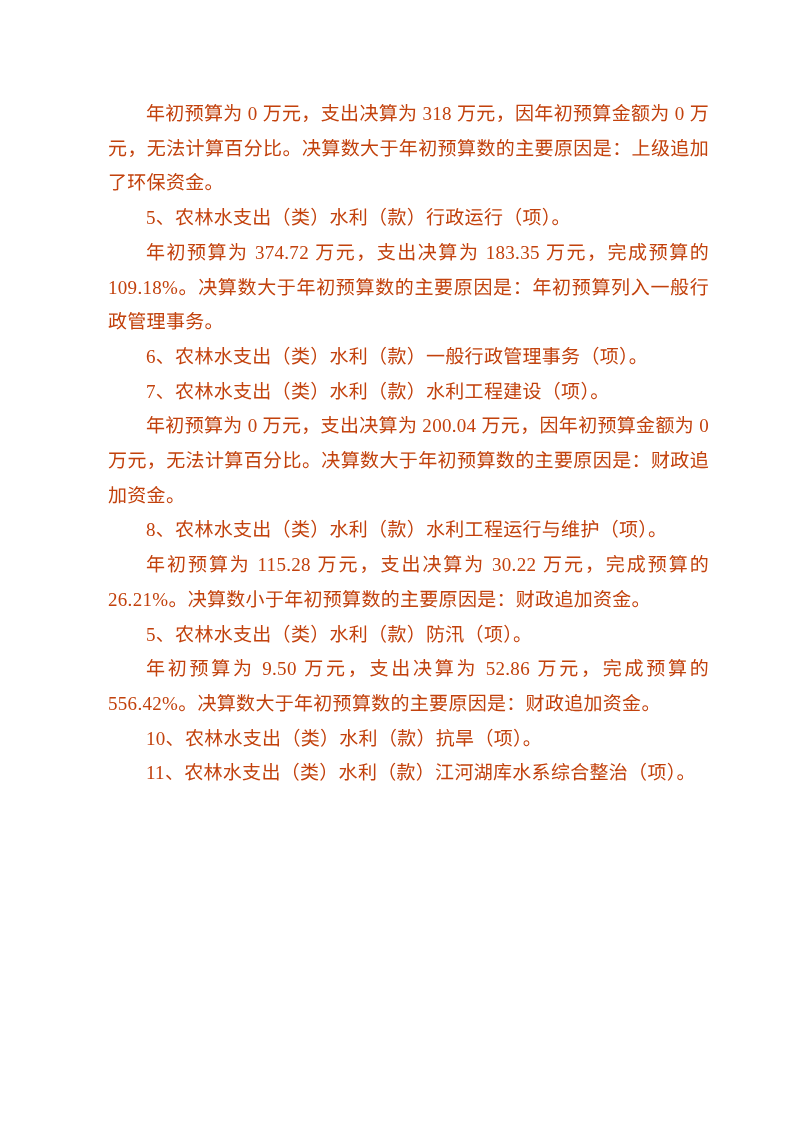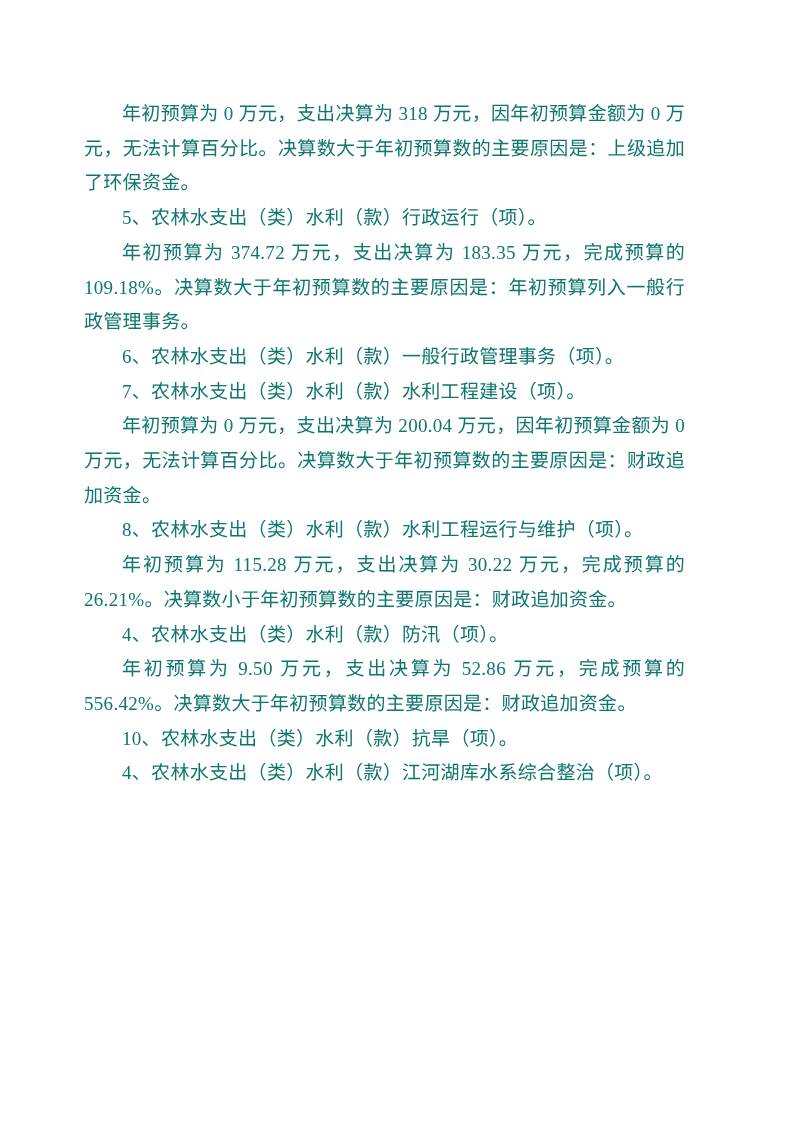--- a/index.html
+++ b/index.html
@@ -10,24 +10,24 @@
   .page {
     position: relative;
     width: 793px;
     height: 1122px;
     background: #ffffff;
     overflow: hidden;
     font-family: "Liberation Serif", "DejaVu Serif", serif;
   }
   .content {
     position: absolute;
-    left: 84px;
+    left: 108px;
     top: 97px;
     width: 601px;
-    color: #0f766e;
+    color: #c2410c;
     font-size: 19px;
     line-height: 34.7px;
     text-align: justify;
     text-justify: inter-ideograph;
     letter-spacing: 0.3px;
   }
   .content p {
     margin: 0;
     padding: 0;
     text-indent: 2em;
@@ -40,18 +40,18 @@
 <div class="page">
   <div class="content">
     <p class="body">年初预算为 0 万元，支出决算为 318 万元，因年初预算金额为 0 万元，无法计算百分比。决算数大于年初预算数的主要原因是：上级追加了环保资金。</p>
     <p class="heading">5、农林水支出（类）水利（款）行政运行（项）。</p>
     <p class="body">年初预算为 374.72 万元，支出决算为 183.35 万元，完成预算的109.18%。决算数大于年初预算数的主要原因是：年初预算列入一般行政管理事务。</p>
     <p class="heading">6、农林水支出（类）水利（款）一般行政管理事务（项）。</p>
     <p class="heading">7、农林水支出（类）水利（款）水利工程建设（项）。</p>
     <p class="body">年初预算为 0 万元，支出决算为 200.04 万元，因年初预算金额为 0 万元，无法计算百分比。决算数大于年初预算数的主要原因是：财政追加资金。</p>
     <p class="heading">8、农林水支出（类）水利（款）水利工程运行与维护（项）。</p>
     <p class="body">年初预算为 115.28 万元，支出决算为 30.22 万元，完成预算的26.21%。决算数小于年初预算数的主要原因是：财政追加资金。</p>
-    <p class="heading">4、农林水支出（类）水利（款）防汛（项）。</p>
+    <p class="heading">5、农林水支出（类）水利（款）防汛（项）。</p>
     <p class="body">年初预算为 9.50 万元，支出决算为 52.86 万元，完成预算的556.42%。决算数大于年初预算数的主要原因是：财政追加资金。</p>
     <p class="heading">10、农林水支出（类）水利（款）抗旱（项）。</p>
-    <p class="heading">4、农林水支出（类）水利（款）江河湖库水系综合整治（项）。</p>
+    <p class="heading">11、农林水支出（类）水利（款）江河湖库水系综合整治（项）。</p>
   </div>
 </div>
 
 </body></html>

